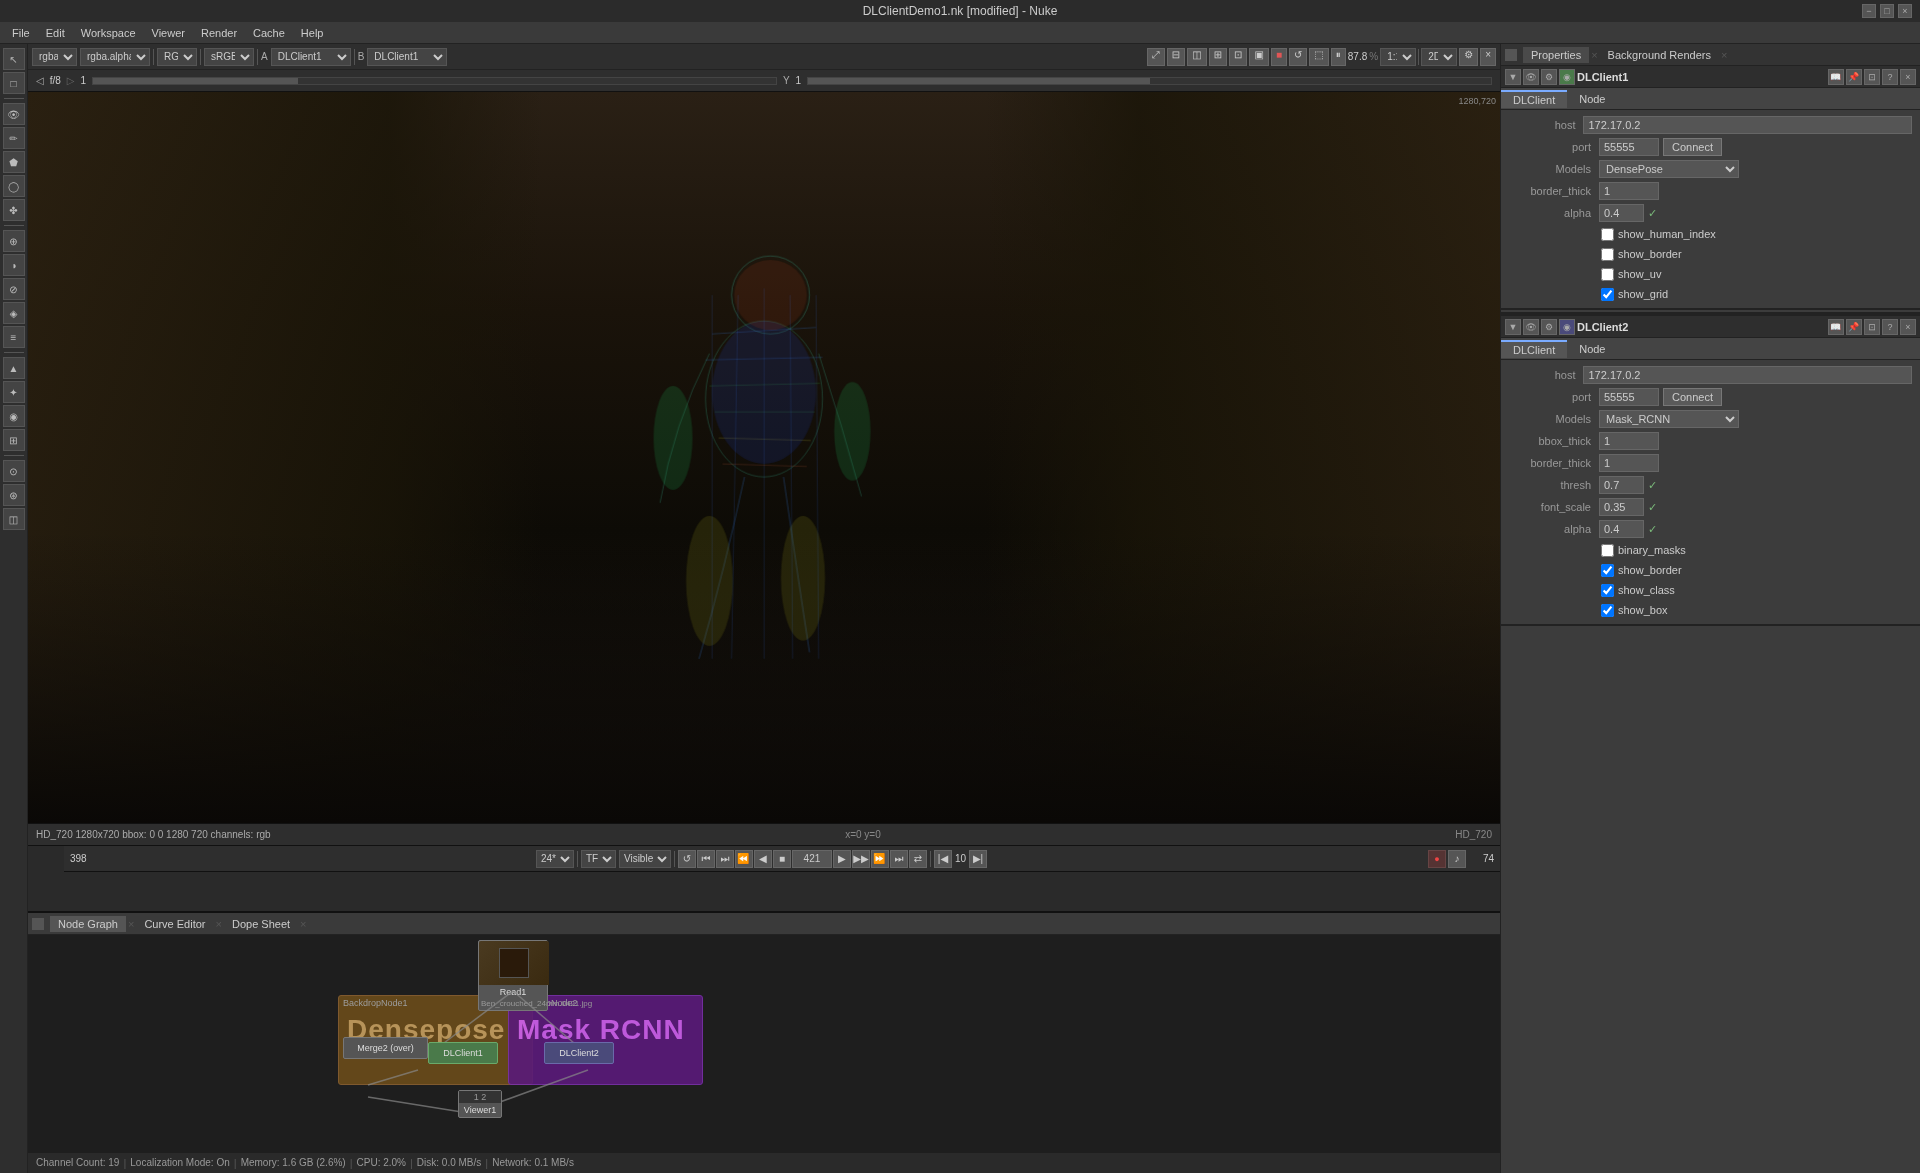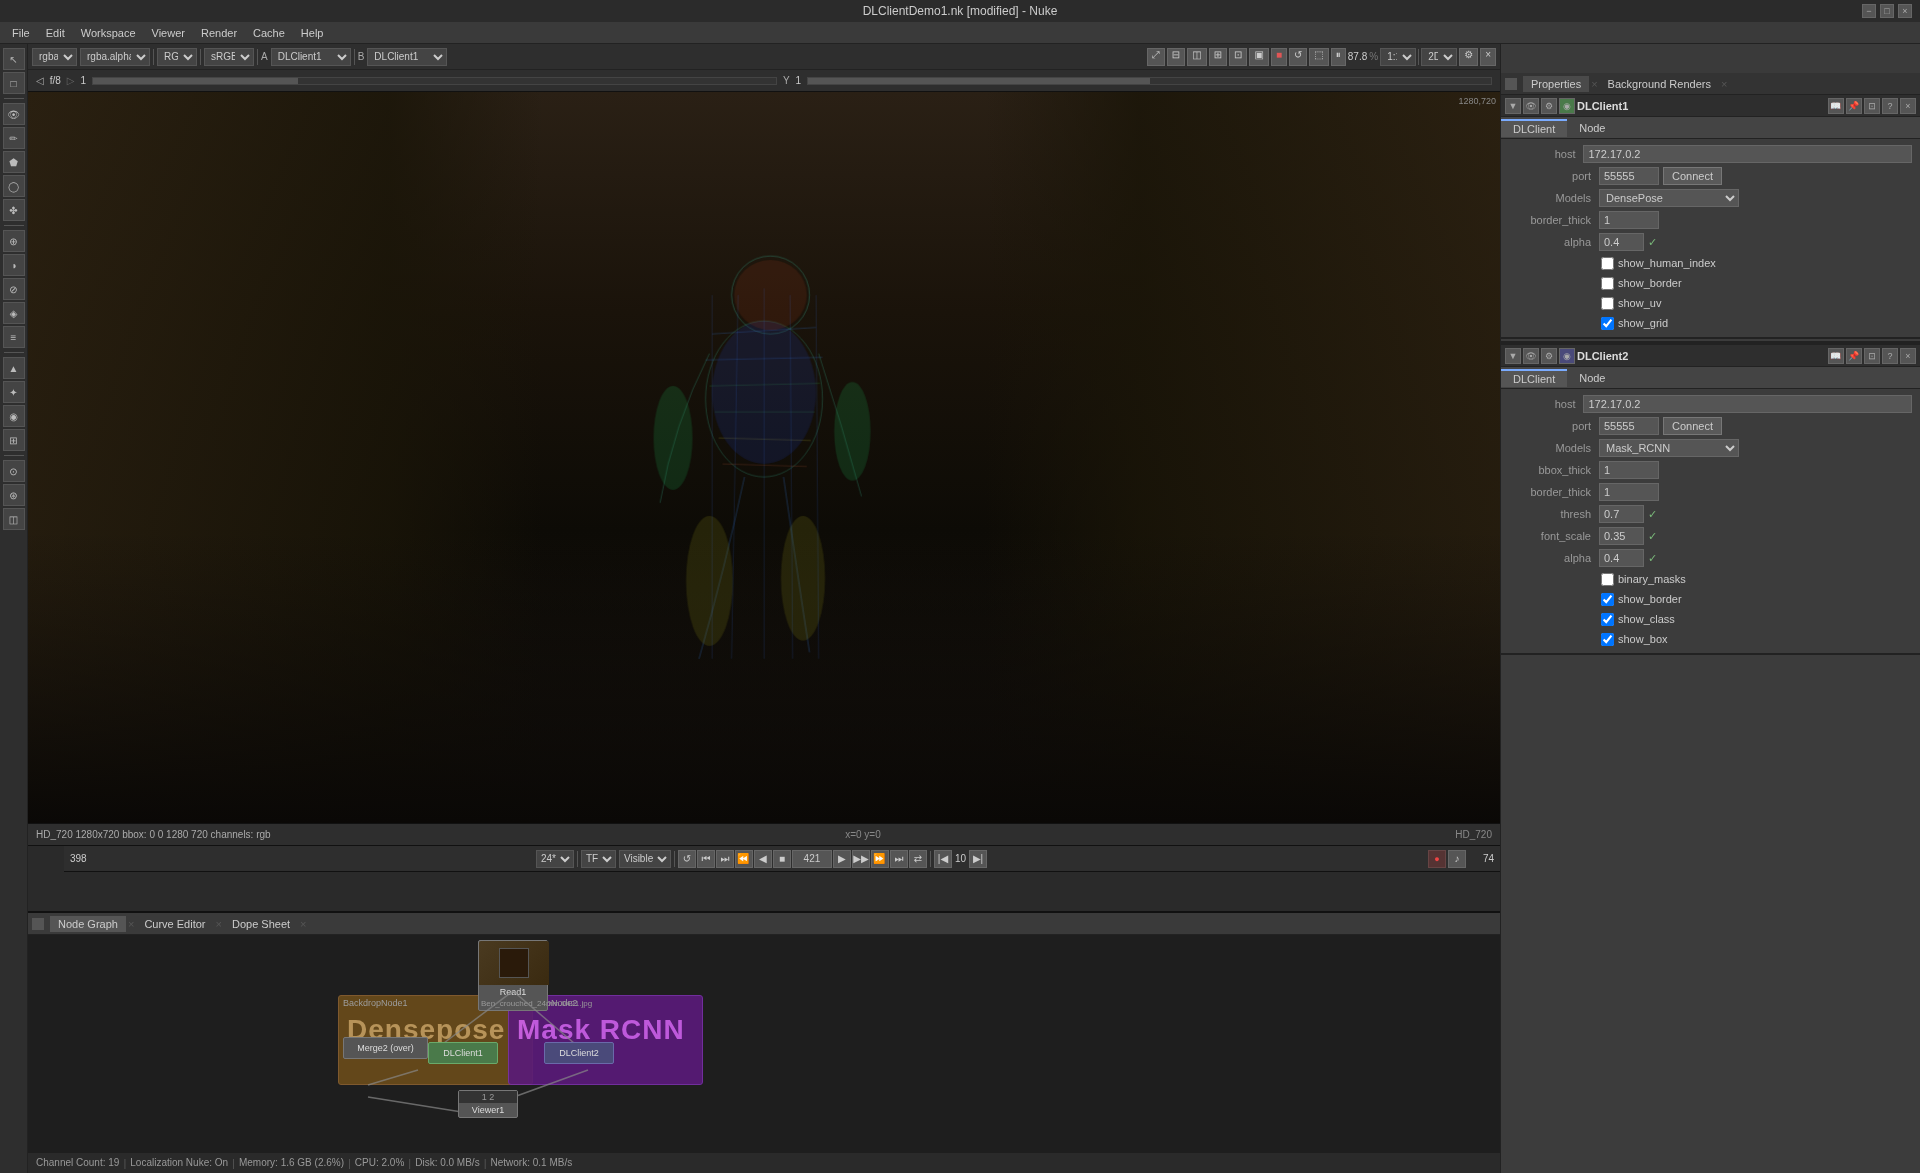--- a/index.html
+++ b/index.html
@@ -381,47 +381,47 @@
         </div>
 
         <div style="position:absolute;left:400px;top:107px;background:#4a7a4a;border:1px solid #6aaa6a;border-radius:2px;width:70px;height:22px;display:flex;align-items:center;justify-content:center;">
           <div style="text-align:center;font-size:9px;color:#ddd;">DLClient1</div>
         </div>
 
         <div style="position:absolute;left:516px;top:107px;background:#4a4a7a;border:1px solid #6a6aaa;border-radius:2px;width:70px;height:22px;display:flex;align-items:center;justify-content:center;">
           <div style="text-align:center;font-size:9px;color:#ddd;">DLClient2</div>
         </div>
 
-        <div style="position:absolute;left:430px;top:155px;background:#555;border:1px solid #777;border-radius:2px;width:60px;">
+        <div style="position:absolute;left:430px;top:155px;background:#555;border:1px solid #777;border-radius:2px;width:44px;">
           <div style="width:100%;height:12px;background:#333;display:flex;align-items:center;justify-content:center;font-size:9px;color:#999;">1  2</div>
           <div style="text-align:center;font-size:9px;color:#ddd;padding:2px;">Viewer1</div>
         </div>
 
       </div>
     </div>
 
     <div id="status-bar" style="height:22px;background:#2a2a2a;border-top:1px solid #111;display:flex;align-items:center;padding:0 8px;gap:4px;">
       <span class="status-item">Channel Count: 19</span>
       <span class="status-sep">|</span>
-      <span class="status-item">Localization Nuke: On</span>
+      <span class="status-item">Localization Mode: On</span>
       <span class="status-sep">|</span>
       <span class="status-item">Memory: 1.6 GB (2.6%)</span>
       <span class="status-sep">|</span>
       <span class="status-item">CPU: 2.0%</span>
       <span class="status-sep">|</span>
       <span class="status-item">Disk: 0.0 MB/s</span>
       <span class="status-sep">|</span>
       <span class="status-item">Network: 0.1 MB/s</span>
     </div>
 
   </div>
 
   <div id="right-panel">
 
-    <div id="props-tabs" style="height:22px;background:#333;display:flex;align-items:center;padding:0 4px;gap:2px;border-bottom:1px solid #222;margin-top:29px;">
+    <div id="props-tabs" style="height:22px;background:#333;display:flex;align-items:center;padding:0 4px;gap:2px;border-bottom:1px solid #222;">
       <div style="width:12px;height:12px;background:#555;margin-right:4px;"></div>
       <div class="props-tab active">Properties</div>
       <div style="color:#555;font-size:11px;">×</div>
       <div class="props-tab">Background Renders</div>
       <div style="color:#555;font-size:11px;">×</div>
     </div>
 
     <div id="props-panel" style="flex:1;overflow-y:auto;background:#3c3c3c;">
 
       <div class="dlclient-panel">

